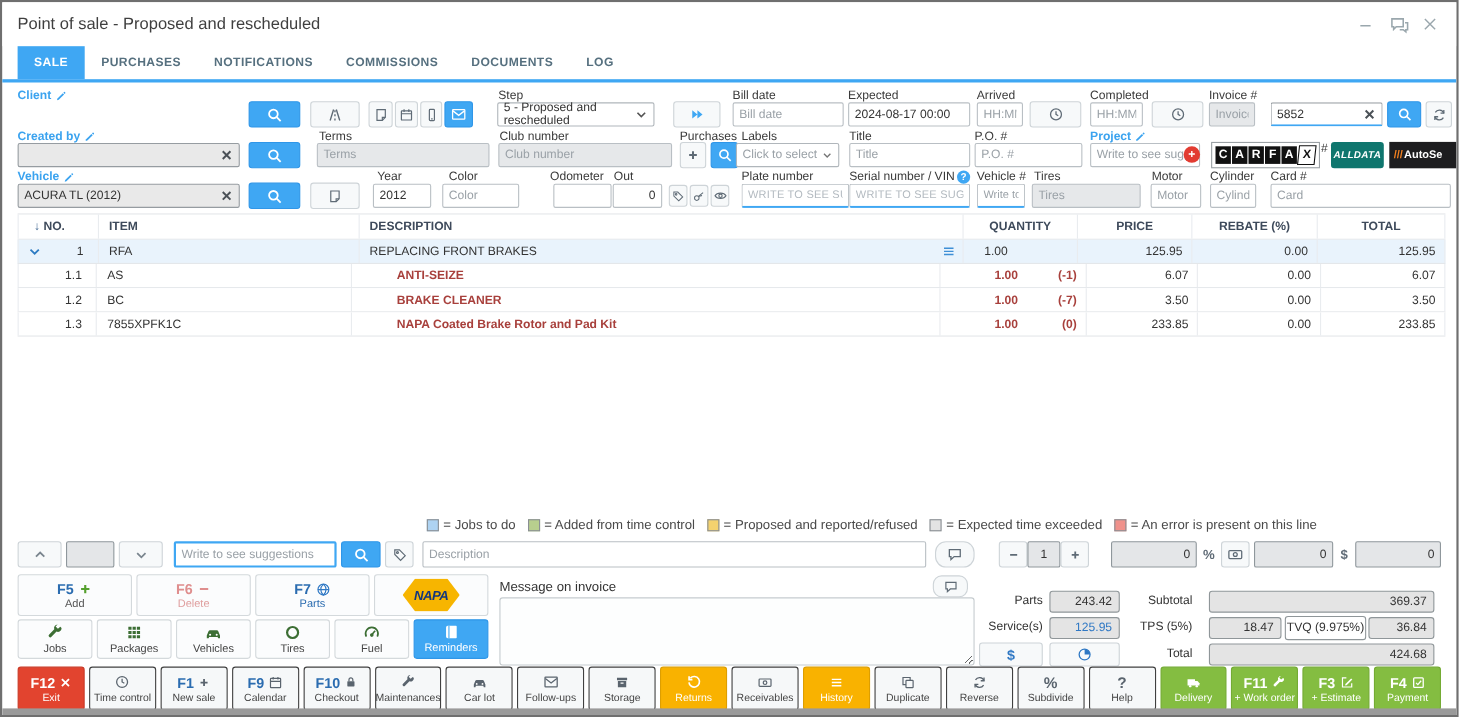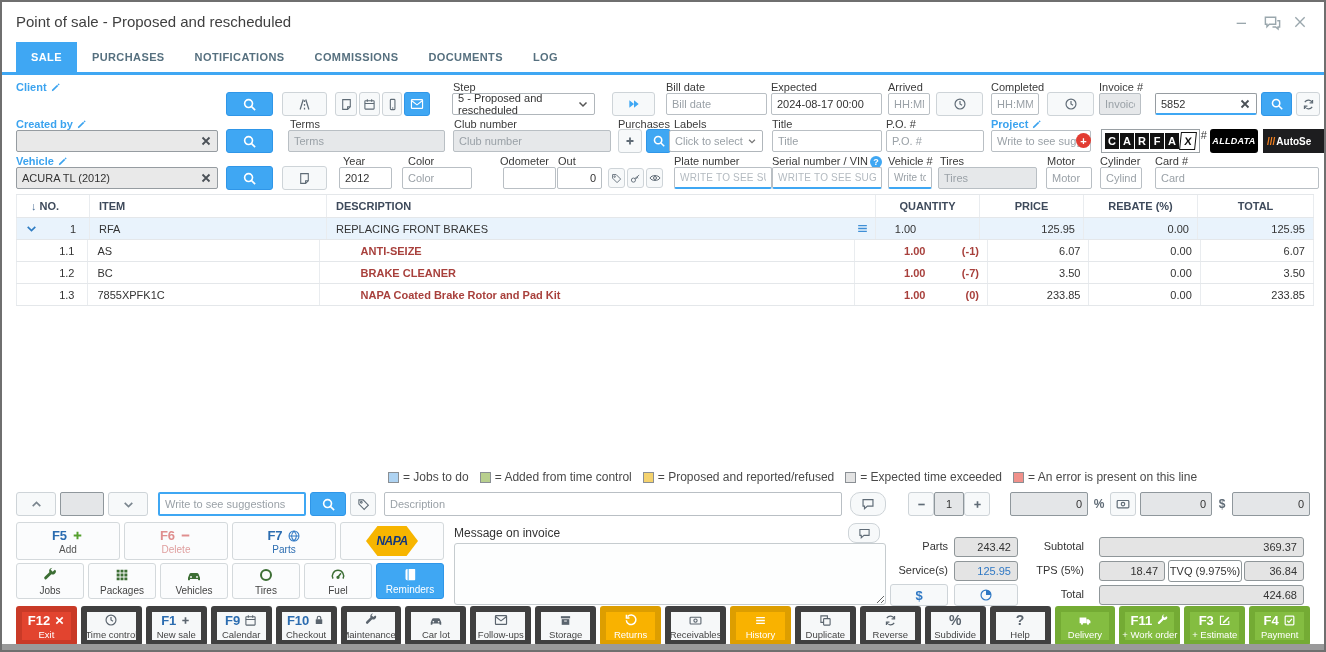--- a/index.html
+++ b/index.html
@@ -31,21 +31,21 @@
   .selectbox{position:absolute;height:22px;box-sizing:border-box;border:1px solid #b0b6bb;border-radius:2px;background:#fff;font-size:11px;color:#333;display:flex;align-items:center;padding:0 5px;}
   .selectbox .ph{color:#9aa1a7;flex:1;}
   .selectbox .tx{flex:1;}
   .redact{width:118px;height:11px;border-radius:2px;background:repeating-linear-gradient(90deg,#9aa0a6 0 9px,#c9cdd1 9px 14px,#8d9399 14px 22px,#c3c7cb 22px 30px);filter:blur(1.6px);}
   .badge{position:absolute;width:15px;height:15px;border-radius:50%;background:#e23c32;color:#fff;font-size:11px;font-weight:bold;display:flex;align-items:center;justify-content:center;}
   .qbadge{display:inline-flex;width:12px;height:12px;border-radius:50%;background:#3fa7f3;color:#fff;font-size:9px;font-weight:bold;align-items:center;justify-content:center;margin-left:2px;}
   
   .carfax{position:absolute;height:24px;box-sizing:border-box;border:1px solid #9aa0a4;background:#fff;display:flex;align-items:center;gap:1px;padding:2px 3px;}
   .carfax .t{width:14px;height:16px;background:#111;color:#fff;font-weight:bold;font-size:11px;display:flex;align-items:center;justify-content:center;}
   .carfax .t.last{background:#fff;color:#111;border:1px solid #111;transform:skewX(-6deg);}
-  .alldata{position:absolute;height:24px;box-sizing:border-box;background:#000000;border-radius:3px;color:#fff;font-style:italic;font-weight:bold;font-size:9px;display:flex;align-items:center;justify-content:center;letter-spacing:.3px;}
+  .alldata{position:absolute;height:24px;box-sizing:border-box;background:#0f766e;border-radius:3px;color:#fff;font-style:italic;font-weight:bold;font-size:9px;display:flex;align-items:center;justify-content:center;letter-spacing:.3px;}
   .autoserve{position:absolute;height:24px;box-sizing:border-box;background:#1d1d1f;color:#fff;font-size:10px;font-weight:bold;display:flex;align-items:center;padding-left:4px;overflow:hidden;white-space:nowrap;}
   .autoserve .sl{color:#f58220;font-weight:bold;margin-right:1px;}
   
   .grid{position:absolute;left:14px;top:192px;width:1298px;}
   .trow{display:flex;border-bottom:1px solid #e4e7ea;background:#fff;}
   .trow.head{border-top:1px solid #e4e7ea;}
   .trow.sel{background:#e9f3fc;}
   .c{box-sizing:border-box;border-right:1px solid #e9ecef;font-size:11px;color:#333;height:21px;display:flex;align-items:center;}
   .trow.head .c{height:22px;font-weight:bold;color:#3e4a5b;}
   .c:first-child{border-left:1px solid #e9ecef;}
@@ -88,21 +88,21 @@
   .cbtn.active .lbl2{color:#fff;}
   .cbtn.active .gi{color:#fff;}
   
   .msglbl{position:absolute;font-size:12px;color:#333;}
   .msgarea{position:absolute;border:1px solid #c6cccf;border-radius:3px;background:#fdfefe;resize:both;overflow:auto;}
   .tot-lbl{position:absolute;font-size:11px;color:#333;text-align:right;}
   .tot-val{position:absolute;height:20px;box-sizing:border-box;background:#e4e4e4;border:1px solid #8f9699;border-radius:3px;font-size:11px;color:#333;text-align:right;padding:0 6px;line-height:18px;}
   .tvqbox{position:absolute;height:22px;box-sizing:border-box;background:#fff;border:1px solid #8f9699;border-radius:3px;font-size:11px;color:#333;text-align:center;line-height:20px;}
   
   .toolbar{position:absolute;left:14px;right:14px;top:604px;height:40px;display:flex;gap:4px;}
-  .tbtn{flex:1;box-sizing:border-box;border:6px solid #404040;border-radius:3px;background:#f6f8f9;display:flex;flex-direction:column;align-items:center;justify-content:center;gap:1px;min-width:0;}
+  .tbtn{flex:1;box-sizing:border-box;border:1px solid #404040;border-radius:3px;background:#f6f8f9;display:flex;flex-direction:column;align-items:center;justify-content:center;gap:1px;min-width:0;}
   .tbtn .r1{display:flex;align-items:center;gap:4px;height:16px;font-size:13px;font-weight:bold;color:#2b6cb0;}
   .tbtn .r1 .tic{color:#5a646e;}
   .tbtn .r2{font-size:9.5px;color:#444;white-space:nowrap;}
   .tbtn.red{background:#e2442f;border-color:#c93a27;}
   .tbtn.red .r1,.tbtn.red .r2,.tbtn.red .r1 .tic{color:#fff;}
   .tbtn.yellow{background:#f9b200;border-color:#dd9e00;}
   .tbtn.yellow .r2,.tbtn.yellow .r1 .tic{color:#fff;}
   .tbtn.green{background:#84bd41;border-color:#74ab34;}
   .tbtn.green .r1,.tbtn.green .r2,.tbtn.green .r1 .tic{color:#fff;}
 </style>

